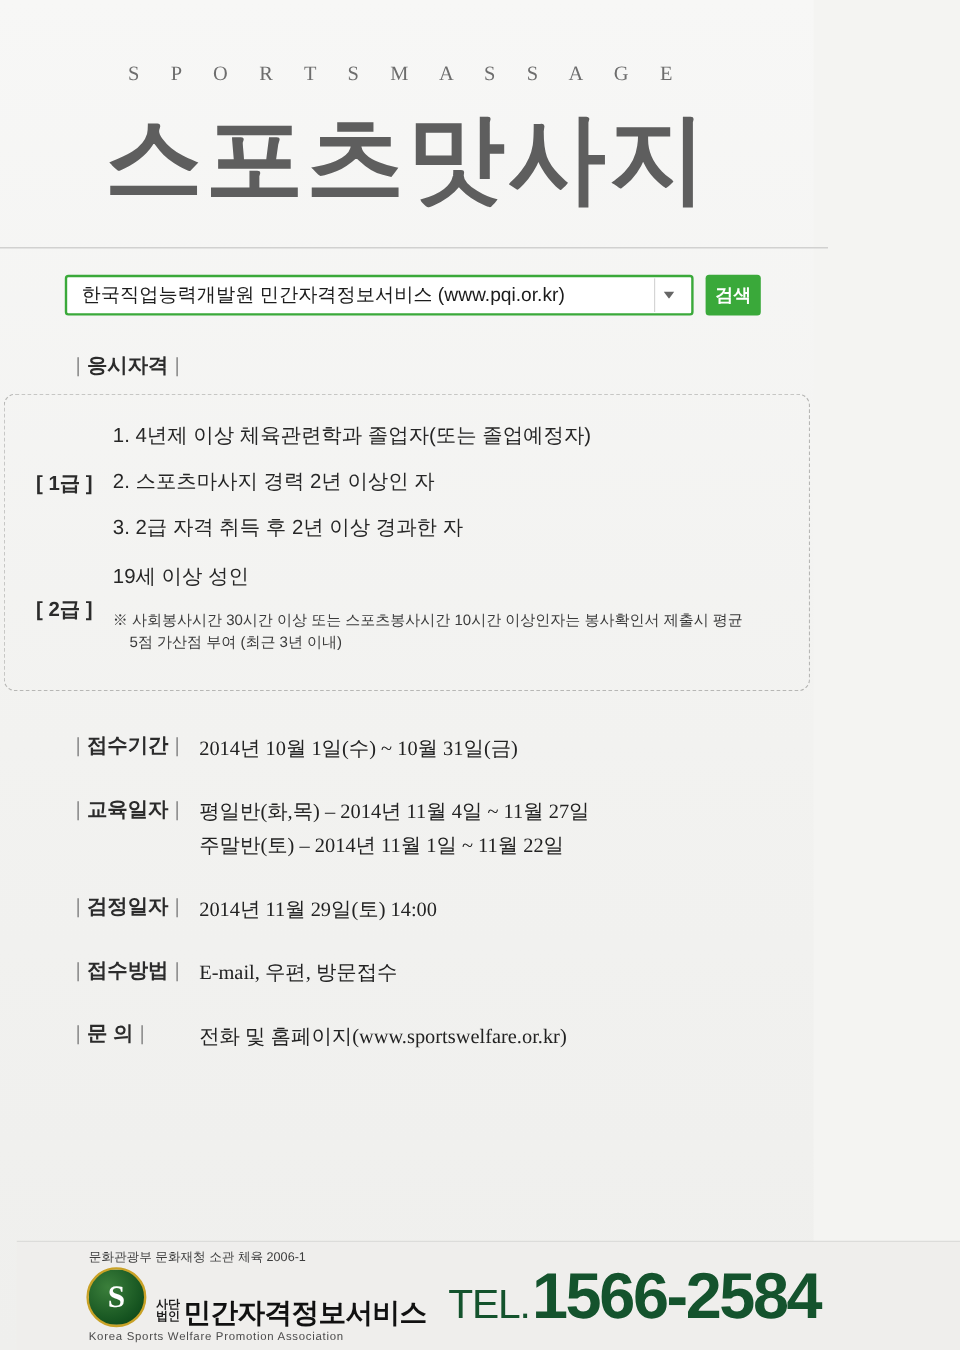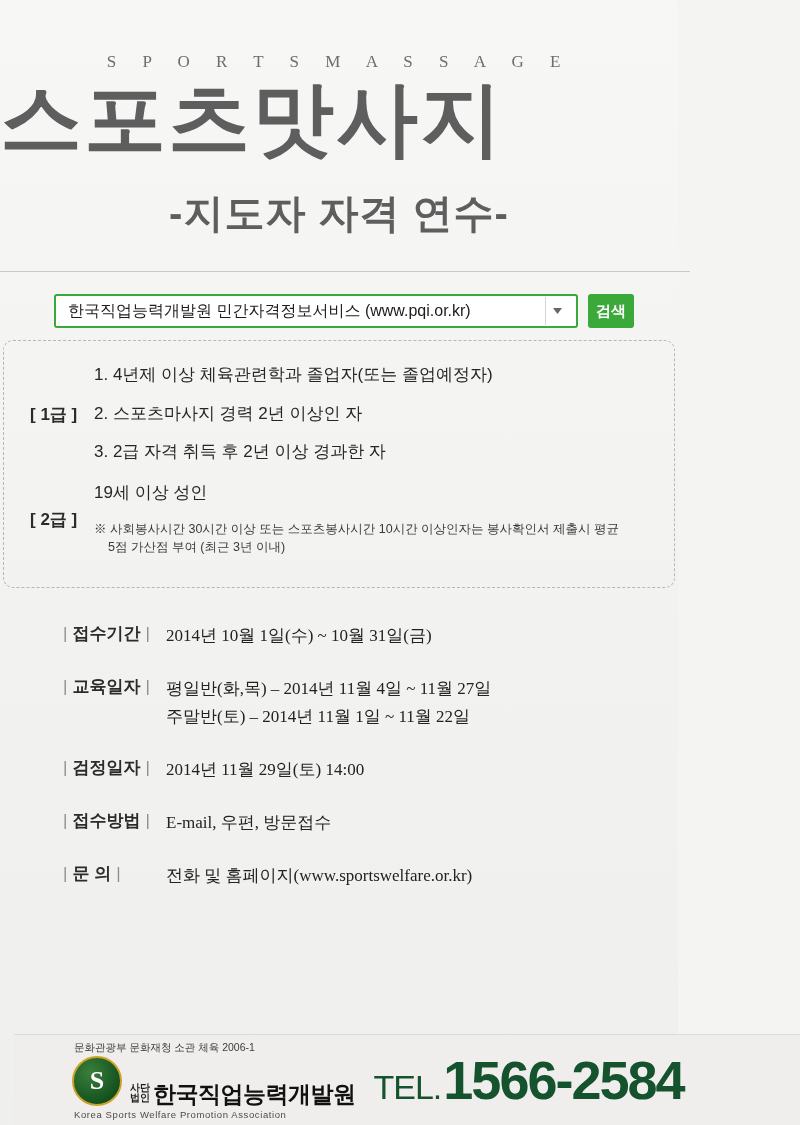--- a/index.html
+++ b/index.html
@@ -25,22 +25,22 @@
   
   .spaced-title {
     text-align: center;
     padding-top: 52px;
     font-size: 17px;
     letter-spacing: 11px;
     color: #6d6d6d;
     font-family: "Liberation Serif", serif;
   }
   .main-title {
-    text-align: left;
-    margin-top: 4px;
+    text-align: center;
+    margin-top: 18px;
     font-size: 82px;
     font-weight: bold;
     letter-spacing: 2px;
     color: #5e5e5e;
     line-height: 1.05;
   }
   .sub-title {
     text-align: center;
     margin-top: 24px;
     font-size: 40px;
@@ -289,36 +289,38 @@
     font-family: "Liberation Sans", sans-serif;
   }
 </style>
 </head>
 <body>
 
 <div class="poster">
 
   <div class="spaced-title">S P O R T S M A S S A G E</div>
   <div class="main-title">스포츠맛사지</div>
-  <div class="sub-title">-지도자 자격 연수-</div>
   <div class="divider"></div>
 
 
   <div class="searchrow">
     <div class="searchbox">
       <span class="txt">한국직업능력개발원 민간자격정보서비스 (www.pqi.or.kr)</span>
       <span class="caret">
         <svg width="9" height="6" viewBox="0 0 9 6" aria-hidden="true">
           <polygon points="0,0 9,0 4.5,6" fill="#666"></polygon>
         </svg>
       </span>
     </div>
     <button class="searchbtn">검색</button>
   </div>
 
+  <div class="seclabel qual-label">
+    <span class="bar">|</span><span>응시자격</span><span class="bar">|</span>
+  </div>
 
   <div class="qualbox">
 
     <div class="gradeline">
       <div class="gradetag">[ 1급 ]</div>
       <div class="gradeitems">
         <div class="item">1. 4년제 이상 체육관련학과 졸업자(또는 졸업예정자)</div>
         <div class="item">2. 스포츠마사지 경력 2년 이상인 자</div>
         <div class="item">3. 2급 자격 취득 후 2년 이상 경과한 자</div>
       </div>
@@ -392,21 +394,21 @@
       <div class="org-block">
         <div class="org-top">문화관광부 문화재청 소관 체육 2006-1</div>
         <div class="org-mid">
           <div class="logo-emblem">
             <span>S</span>
           </div>
           <div class="org-prefix">
             <span>사단</span>
             <span>법인</span>
           </div>
-          <div class="org-name">한국직업능력개발원</div>
+          <div class="org-name">민간자격정보서비스</div>
         </div>
         <div class="org-eng">Korea Sports Welfare Promotion Association</div>
       </div>
       <div class="tel">
         <span class="tel-word">TEL.</span>
         <span class="tel-num">1566-2584</span>
       </div>
     </div>
   </div>
 

